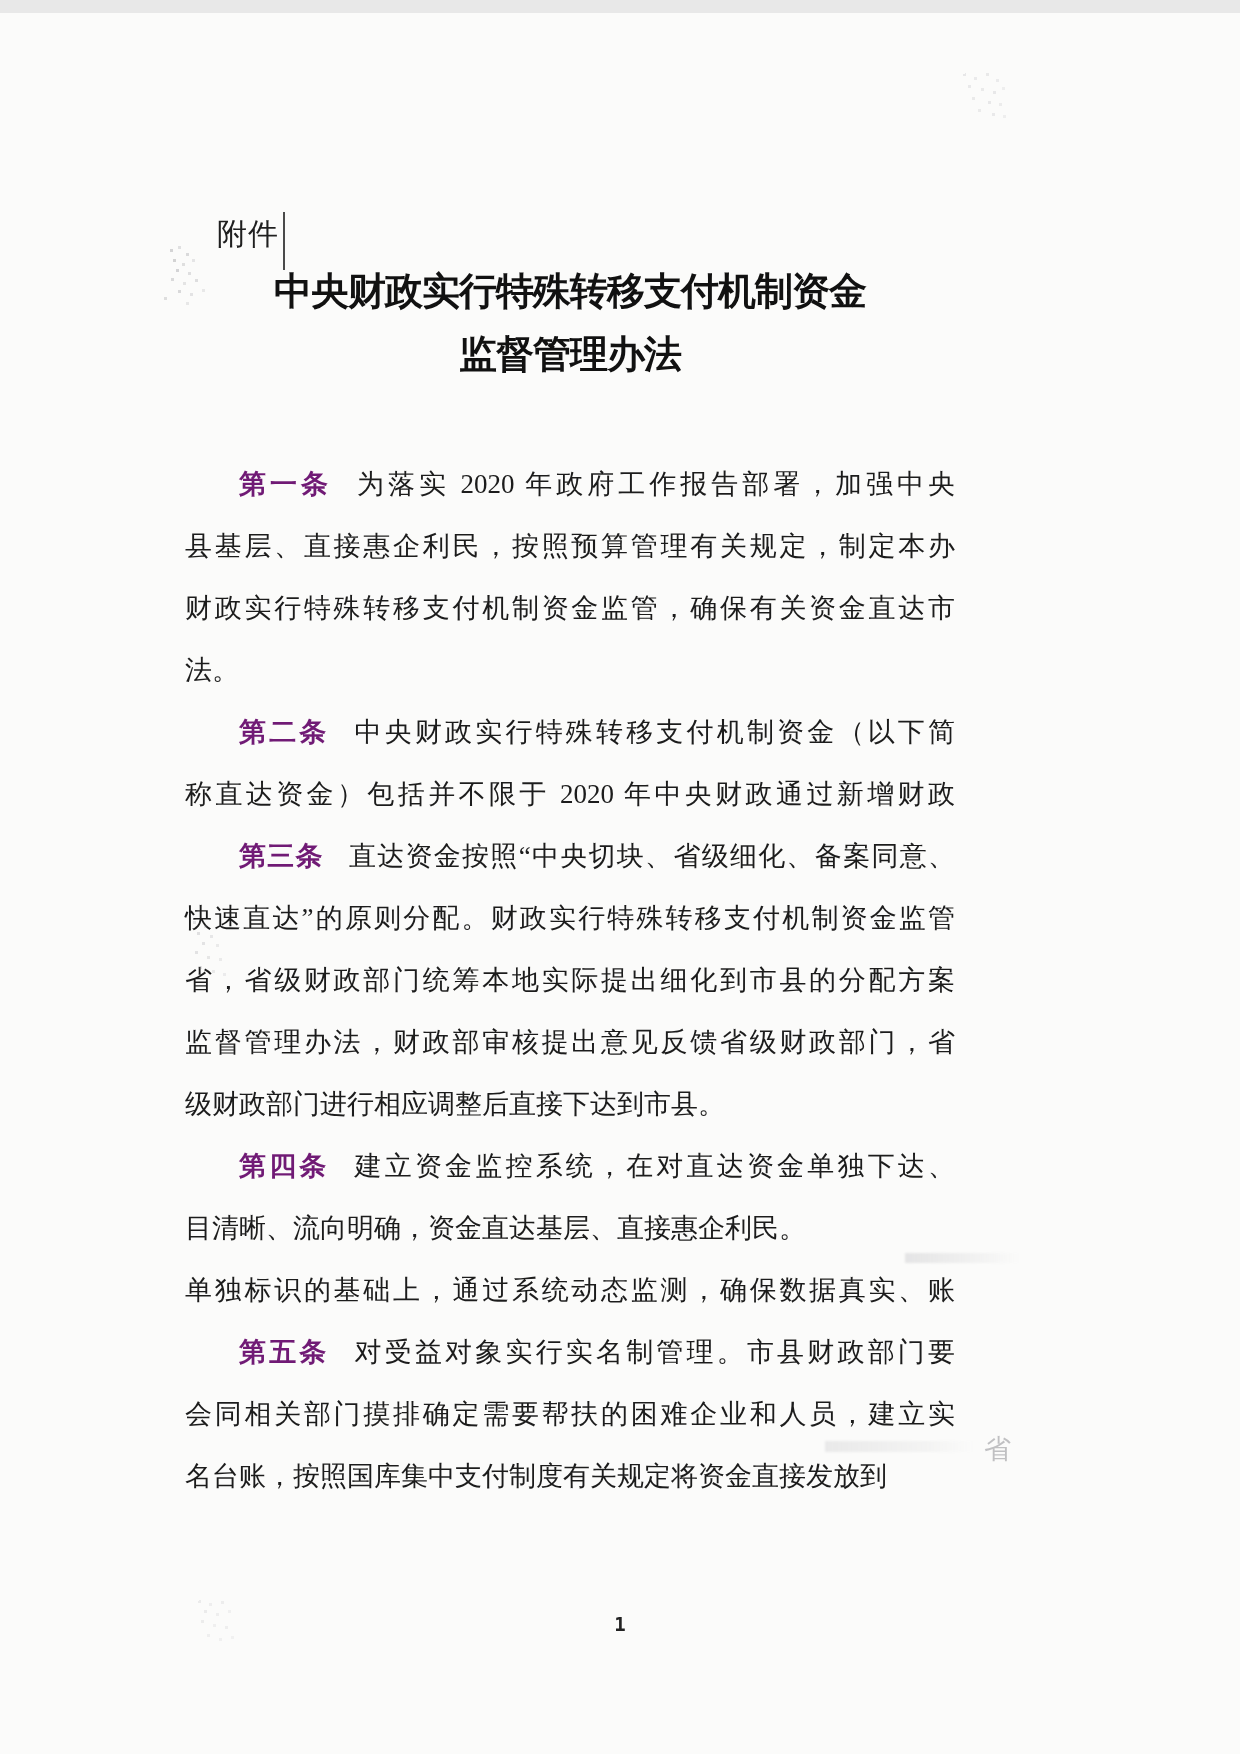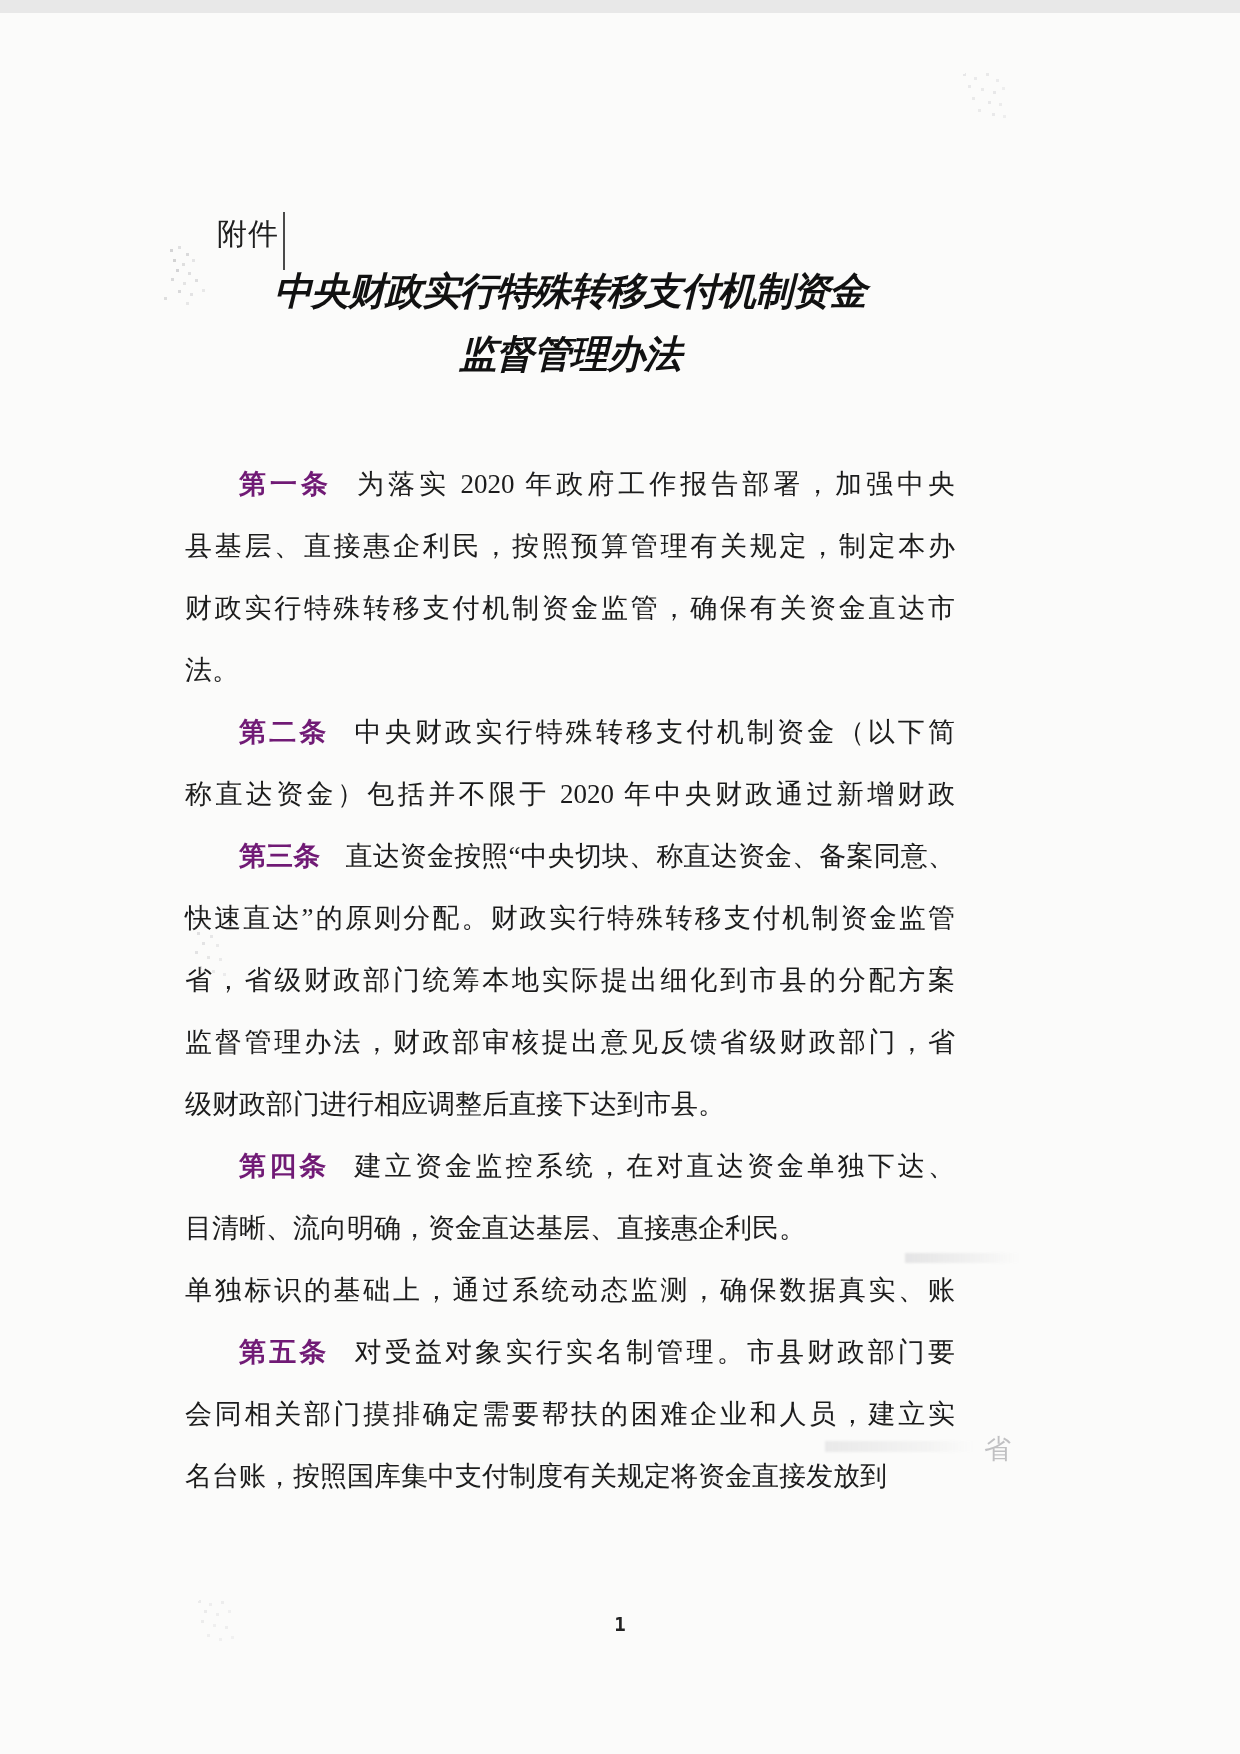--- a/index.html
+++ b/index.html
@@ -39,21 +39,20 @@
     left: 185px;
     top: 247px;
     width: 770px;
     text-align: center;
     font-family: "Liberation Sans", sans-serif;
     font-weight: bold;
     font-size: 38px;
     line-height: 63px;
     color: #111111;
     letter-spacing: -1px;
-    font-style: italic;
   }
   .doc-body {
     position: absolute;
     left: 185px;
     top: 440px;
     width: 770px;
   }
   .line {
     height: 62px;
     line-height: 62px;
@@ -169,21 +168,21 @@
     <div>监督管理办法</div>
   </div>
 
   <div class="doc-body">
       <div class="line first"><span class="article-label">第一条</span><span>为落实 2020 年政府工作报告部署，加强中央</span></div>
       <div class="line">县基层、直接惠企利民，按照预算管理有关规定，制定本办</div>
       <div class="line">财政实行特殊转移支付机制资金监管，确保有关资金直达市</div>
       <div class="line last">法。</div>
       <div class="line first"><span class="article-label">第二条</span><span>中央财政实行特殊转移支付机制资金（以下简</span></div>
       <div class="line">称直达资金）包括并不限于 2020 年中央财政通过新增财政</div>
-      <div class="line first"><span class="article-label">第三条</span><span>直达资金按照“中央切块、称直达资金、备案同意、</span></div>
+      <div class="line first"><span class="article-label">第三条</span><span>直达资金按照“中央切块、省级细化、备案同意、</span></div>
       <div class="line">快速直达”的原则分配。财政实行特殊转移支付机制资金监管</div>
       <div class="line">省，省级财政部门统筹本地实际提出细化到市县的分配方案</div>
       <div class="line">监督管理办法，财政部审核提出意见反馈省级财政部门，省</div>
       <div class="line last">级财政部门进行相应调整后直接下达到市县。</div>
       <div class="line first"><span class="article-label">第四条</span><span>建立资金监控系统，在对直达资金单独下达、</span></div>
       <div class="line last">目清晰、流向明确，资金直达基层、直接惠企利民。</div>
       <div class="line">单独标识的基础上，通过系统动态监测，确保数据真实、账</div>
       <div class="line first"><span class="article-label">第五条</span><span>对受益对象实行实名制管理。市县财政部门要</span></div>
       <div class="line">会同相关部门摸排确定需要帮扶的困难企业和人员，建立实</div>
       <div class="line last">名台账，按照国库集中支付制度有关规定将资金直接发放到</div>

